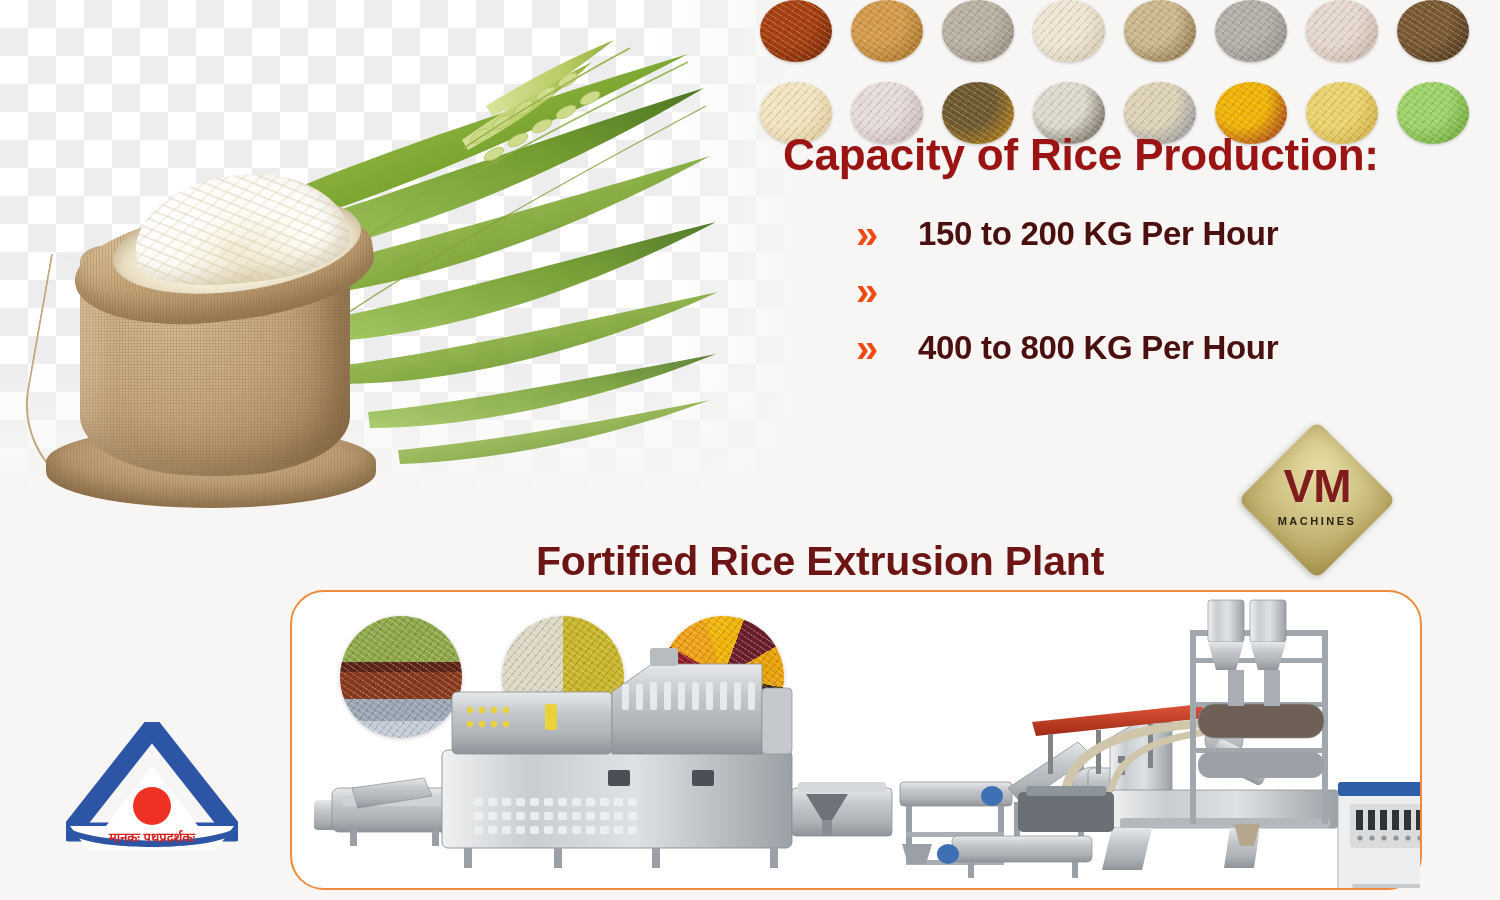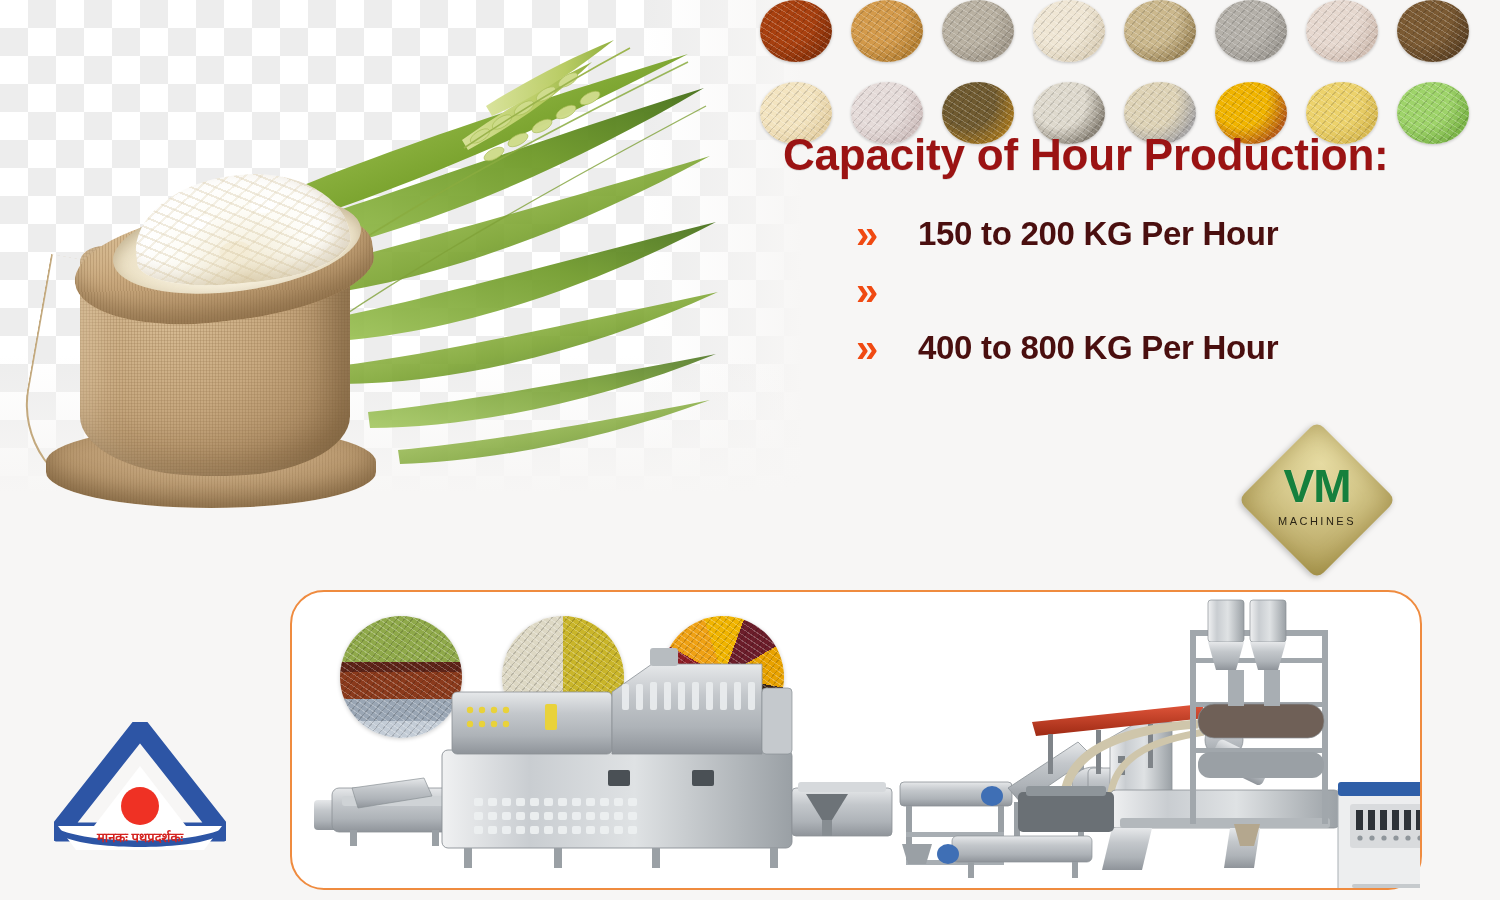--- a/index.html
+++ b/index.html
@@ -122,36 +122,36 @@
   }
   .vm-diamond{
     position:absolute;left:19px;top:19px;width:112px;height:112px;
     transform:rotate(45deg);border-radius:9px;
     background:
       radial-gradient(ellipse at 30% 24%,#e6dba2 0%,#d6c98c 38%,#c2b271 68%,#a9984f 100%);
     box-shadow:0 2px 6px rgba(0,0,0,.25), inset 0 0 22px rgba(140,120,50,.45);
   }
   .vm-txt{
     position:absolute;left:0;top:38px;width:150px;text-align:center;
-    font-size:46px;font-weight:bold;color:#15803d;letter-spacing:-1px;line-height:1;
+    font-size:46px;font-weight:bold;color:#7f1d1d;letter-spacing:-1px;line-height:1;
     text-shadow:1px 1px 0 rgba(255,255,255,.18);
   }
   .vm-sub{
     position:absolute;left:0;top:90px;width:150px;text-align:center;
-    font-size:11px;font-weight:normal;color:#2a2415;letter-spacing:2.5px;
+    font-size:11px;font-weight:bold;color:#2a2415;letter-spacing:2.5px;
   }
 
   
   .plant-title{
     position:absolute;left:536px;top:538px;
     font-size:41px;font-weight:bold;color:#6d1515;letter-spacing:-.2px;white-space:nowrap;
   }
 
   
-  .bis{position:absolute;left:54px;top:722px;width:172px;height:132px;}
+  .bis{position:absolute;left:66px;top:722px;width:172px;height:132px;}
   .bis svg{display:block;}
 
   
   .panel{
     position:absolute;left:290px;top:590px;width:1128px;height:296px;
     border:2px solid #ef8b3f;border-radius:34px;background:#ffffff;
   }
   .prod-circ{position:absolute;top:24px;width:122px;height:122px;border-radius:50%;
     box-shadow:0 1px 4px rgba(0,0,0,.20);overflow:hidden;}
   .pc-tex{position:absolute;inset:0;
@@ -247,21 +247,21 @@
         <div class="sw" style="background: radial-gradient(circle at 36% 30%, rgb(229, 219, 217) 0%, rgb(229, 219, 217) 42%, rgb(189, 169, 168) 100%);"></div>
         <div class="sw" style="background: radial-gradient(circle at 36% 30%, rgb(111, 90, 48) 0%, rgb(111, 90, 48) 42%, rgb(201, 138, 20) 100%);"></div>
         <div class="sw" style="background: radial-gradient(circle at 36% 30%, rgb(222, 217, 205) 0%, rgb(222, 217, 205) 42%, rgb(74, 66, 54) 100%);"></div>
         <div class="sw" style="background: radial-gradient(circle at 36% 30%, rgb(222, 211, 182) 0%, rgb(222, 211, 182) 42%, rgb(127, 131, 151) 100%);"></div>
         <div class="sw" style="background: radial-gradient(circle at 36% 30%, rgb(240, 180, 0) 0%, rgb(240, 180, 0) 42%, rgb(142, 29, 38) 100%);"></div>
         <div class="sw" style="background: radial-gradient(circle at 36% 30%, rgb(236, 210, 108) 0%, rgb(236, 210, 108) 42%, rgb(199, 165, 58) 100%);"></div>
         <div class="sw" style="background: radial-gradient(circle at 36% 30%, rgb(158, 211, 106) 0%, rgb(158, 211, 106) 42%, rgb(95, 155, 44) 100%);"></div>
       </div>
   </div>
 
-  <div class="cap-title">Capacity of Hour Production:</div>
+  <div class="cap-title">Capacity of Rice Production:</div>
 
   <div class="cap-list">
     <div class="cap-row">
       <span class="chev">»</span>
       <span class="cap-text">150 to 200 KG Per Hour</span>
     </div>
     <div class="cap-row">
       <span class="chev">»</span>
     </div>
     <div class="cap-row">
@@ -269,20 +269,21 @@
       <span class="cap-text">400 to 800 KG Per Hour</span>
     </div>
   </div>
 
   <div class="vm">
     <div class="vm-diamond"></div>
     <div class="vm-txt">VM</div>
     <div class="vm-sub">MACHINES</div>
   </div>
 
+  <div class="plant-title">Fortified Rice Extrusion Plant</div>
 
   <div class="bis">
     <svg viewBox="0 0 172 132" width="172" height="132">
       <path d="M86,6 L168,110 L4,110 Z" fill="none" stroke="#2d55a5" stroke-width="19" stroke-linejoin="round"></path>
       <path d="M86,44 L132,104 L40,104 Z" fill="#ffffff"></path>
       <circle cx="86" cy="84" r="19" fill="#ef3124"></circle>
       <path d="M4,104 L168,104 L150,128 L22,128 Z" fill="#ffffff"></path>
       <path d="M6,108 C40,122 132,122 166,108 L160,116 C128,128 44,128 12,116 Z" fill="#2d55a5"></path>
       <text x="86" y="120" text-anchor="middle" font-size="13" font-weight="bold" fill="#d4221f" font-family="'Liberation Sans',sans-serif">मानकः  पथप्रदर्शकः</text>
     </svg>

